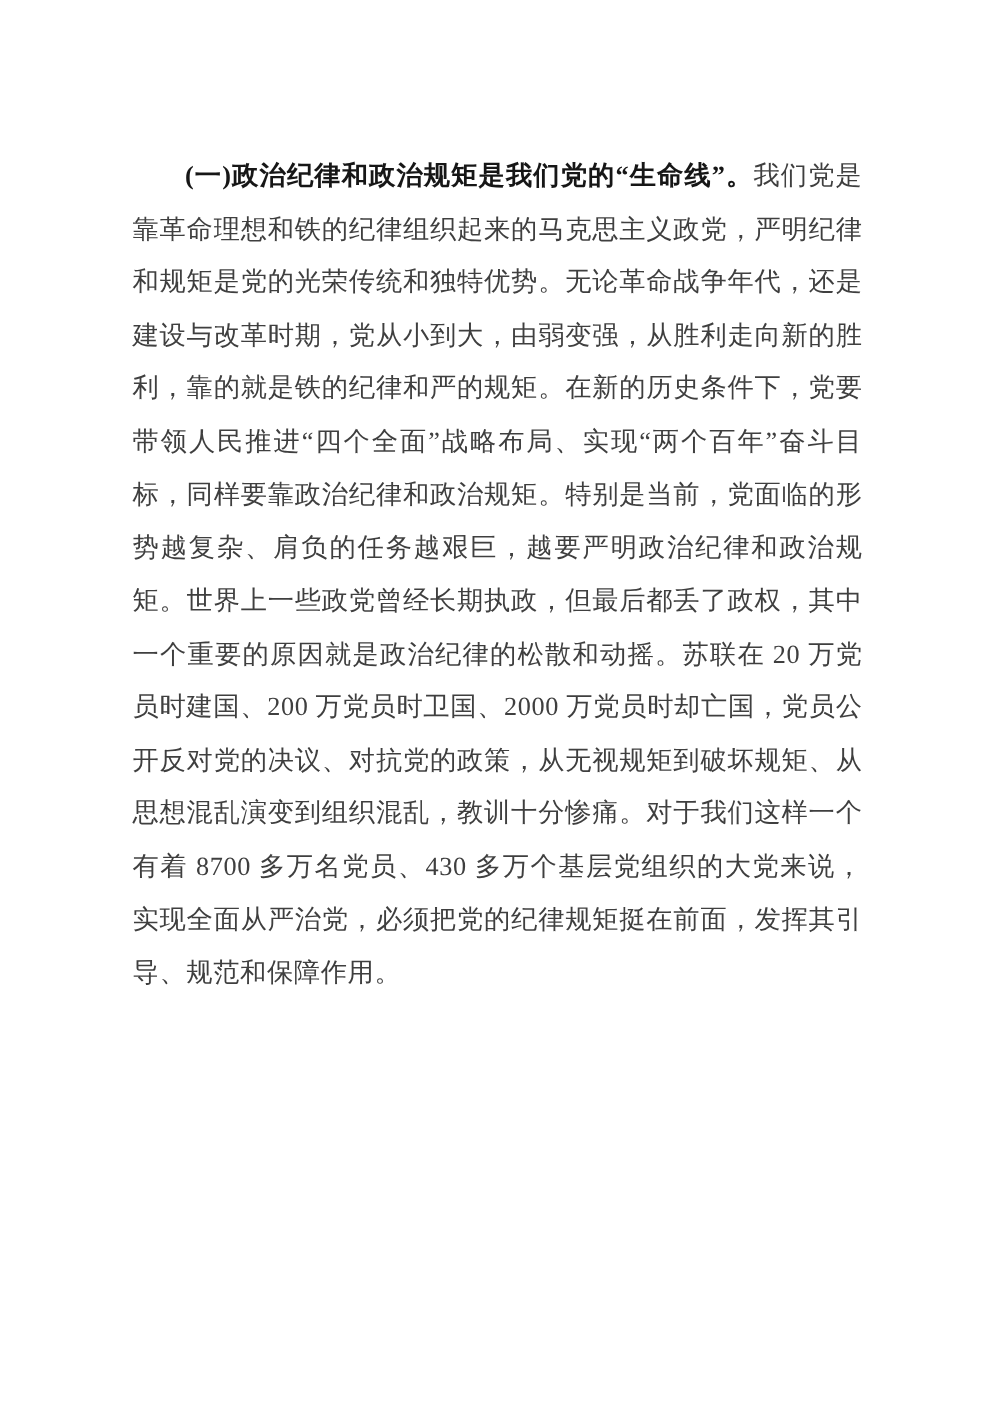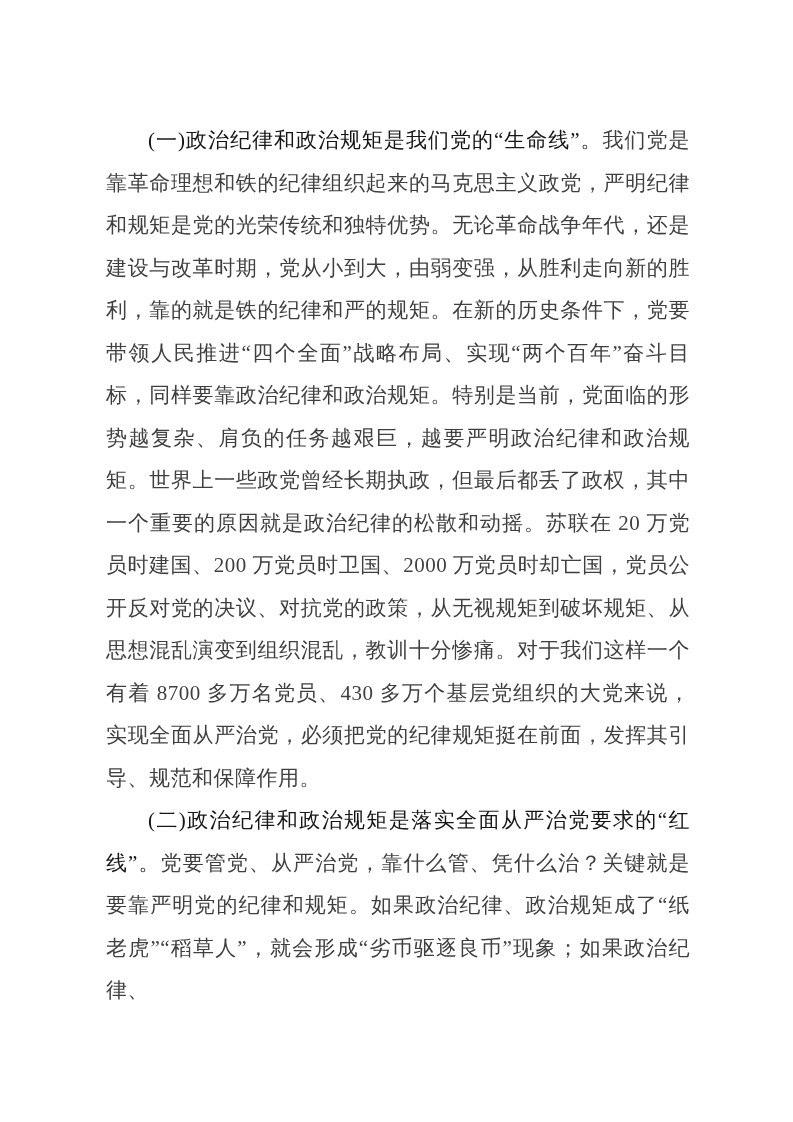--- a/index.html
+++ b/index.html
@@ -25,25 +25,24 @@
     margin: 0;
     padding: 0;
     font-size: 21px;
     line-height: 42.5px;
     text-align: justify;
     text-indent: 2em;
     color: var(--body-color, #3f3f3f);
     letter-spacing: 0.5px;
   }
   .para-heading {
-    font-weight: 400;
+    font-weight: 700;
     color: var(--heading-color, #161616);
   }
 </style>
 </head>
 <body>
 
 <div class="page" style="--page-bg: #ffffff; --body-color: #3f3f3f; --heading-color: #161616;">
   <div class="text-block">
     <p class="para"><span class="para-heading">(一)政治纪律和政治规矩是我们党的“生命线”。</span><span>我们党是靠革命理想和铁的纪律组织起来的马克思主义政党，严明纪律和规矩是党的光荣传统和独特优势。无论革命战争年代，还是建设与改革时期，党从小到大，由弱变强，从胜利走向新的胜利，靠的就是铁的纪律和严的规矩。在新的历史条件下，党要带领人民推进“四个全面”战略布局、实现“两个百年”奋斗目标，同样要靠政治纪律和政治规矩。特别是当前，党面临的形势越复杂、肩负的任务越艰巨，越要严明政治纪律和政治规矩。世界上一些政党曾经长期执政，但最后都丢了政权，其中一个重要的原因就是政治纪律的松散和动摇。苏联在 20 万党员时建国、200 万党员时卫国、2000 万党员时却亡国，党员公开反对党的决议、对抗党的政策，从无视规矩到破坏规矩、从思想混乱演变到组织混乱，教训十分惨痛。对于我们这样一个有着 8700 多万名党员、430 多万个基层党组织的大党来说，实现全面从严治党，必须把党的纪律规矩挺在前面，发挥其引导、规范和保障作用。</span></p>
-    <p class="para"><span class="para-heading">(二)政治纪律和政治规矩是落实全面从严治党要求的“红线”。</span><span>党要管党、从严治党，靠什么管、凭什么治？关键就是要靠严明党的纪律和规矩。如果政治纪律、政治规矩成了“纸老虎”“稻草人”，就会形成“劣币驱逐良币”现象；如果政治纪律、</span></p>
   </div>
 </div>
 
 </body></html>

